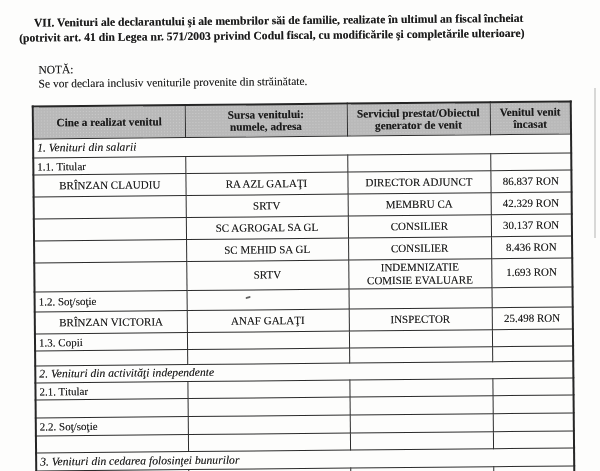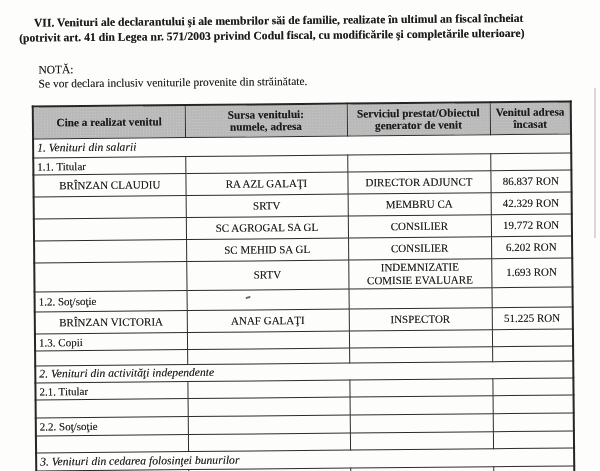--- a/index.html
+++ b/index.html
@@ -68,21 +68,21 @@
           <col style="width:143px">
           <col style="width:81px">
       </colgroup>
       <tbody>
           <tr style="height:32px">
         <th class="hdr">Cine a realizat venitul</th>
         <th class="hdr">Sursa venitului:
 numele, adresa</th>
         <th class="hdr">Serviciul prestat/Obiectul
 generator de venit</th>
-        <th class="hdr">Venitul adresa
+        <th class="hdr">Venitul venit
 încasat</th>
       </tr>
 
       <tr style="height:19px">
         <td class="section" colspan="4">1. Venituri din salarii</td>
       </tr>
 
       <tr style="height:17px">
         <td class="sub">1.1. Titular</td>
         <td></td>
@@ -99,48 +99,48 @@
       <tr style="height:22px">
         <td class="c"></td>
         <td class="c">SRTV</td>
         <td class="c">MEMBRU CA</td>
         <td class="c">42.329 RON</td>
       </tr>
       <tr style="height:22px">
         <td class="c"></td>
         <td class="c">SC AGROGAL SA GL</td>
         <td class="c">CONSILIER</td>
-        <td class="c">19.772 RON</td>
+        <td class="c">30.137 RON</td>
       </tr>
       <tr style="height:22px">
         <td class="c"></td>
         <td class="c">SC MEHID SA GL</td>
         <td class="c">CONSILIER</td>
-        <td class="c">6.202 RON</td>
+        <td class="c">8.436 RON</td>
       </tr>
       <tr style="height:29px">
         <td class="c"></td>
         <td class="c">SRTV</td>
         <td class="c">INDEMNIZATIE
 COMISIE EVALUARE</td>
         <td class="c">1.693 RON</td>
       </tr>
 
       <tr style="height:20px">
         <td class="sub">1.2. Soţ/soţie</td>
         <td></td>
         <td></td>
         <td></td>
       </tr>
 
       <tr style="height:22px">
         <td class="c">BRÎNZAN VICTORIA</td>
         <td class="c">ANAF GALAŢI</td>
         <td class="c">INSPECTOR</td>
-        <td class="c">51.225 RON</td>
+        <td class="c">25.498 RON</td>
       </tr>
 
       <tr style="height:17px">
         <td class="sub">1.3. Copii</td>
         <td></td>
         <td></td>
         <td></td>
       </tr>
       <tr style="height:15px">
         <td></td>

